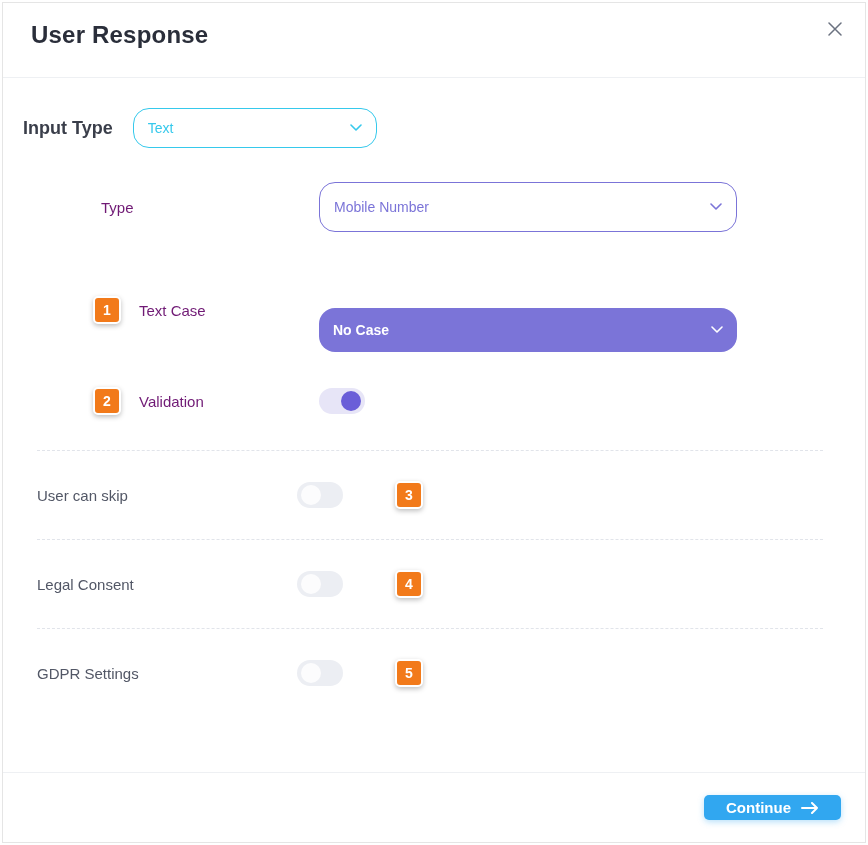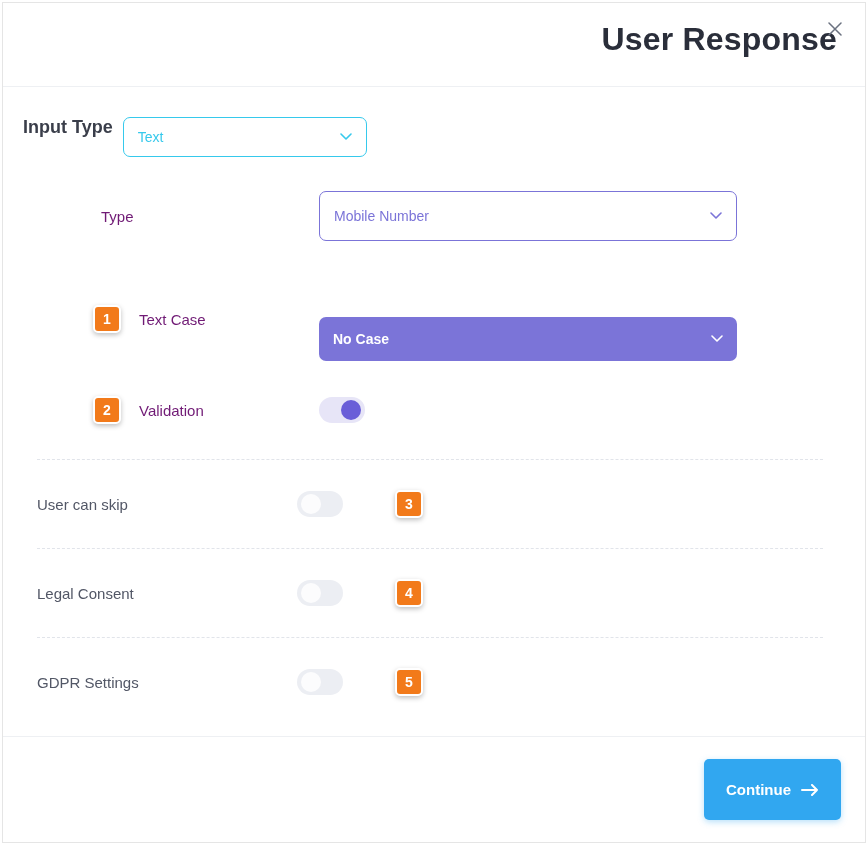--- a/index.html
+++ b/index.html
@@ -16,25 +16,24 @@
     background: #fff;
     display: flex;
     flex-direction: column;
   }
   .header {
     padding: 18px 28px 28px 28px;
     border-bottom: 1px solid #eef0f3;
     position: relative;
   }
   .title {
-    font-size: 32px;
+    font-size: 24px;
     font-weight: 600;
     color: #2a2e3a;
     letter-spacing: 0.2px;
-    text-align: right;
   }
   .close-btn {
     position: absolute;
     top: 14px;
     right: 18px;
     width: 24px;
     height: 24px;
     cursor: pointer;
     display: flex;
     align-items: center;
@@ -42,34 +41,34 @@
     color: #6b7280;
   }
   .body {
     flex: 1;
     padding: 30px 28px 10px 20px;
     overflow: auto;
   }
 
   .row-input-type {
     display: flex;
-    align-items: flex-start;
-    gap: 10px;
+    align-items: center;
+    gap: 20px;
     margin-bottom: 34px;
   }
   .label-input-type {
     font-size: 18px;
     font-weight: 600;
     color: #3a3e4a;
   }
   .select {
     display: flex;
     align-items: center;
     justify-content: space-between;
-    border-radius: 7px;
+    border-radius: 16px;
     padding: 12px 14px;
     cursor: pointer;
     font-size: 14px;
   }
   .select-small {
     width: 244px;
     height: 40px;
     border: 1px solid #36c9ec;
     color: #36c9ec;
     font-weight: 500;
@@ -199,21 +198,21 @@
     border-top: 1px solid #eef0f3;
     padding: 22px 24px;
     display: flex;
     justify-content: flex-end;
   }
   .continue-btn {
     background: #31a7f0;
     color: #fff;
     border: none;
     border-radius: 5px;
-    padding: 22px 22px;
+    padding: 4px 22px;
     font-size: 15px;
     font-weight: 600;
     cursor: pointer;
     display: flex;
     align-items: center;
     gap: 10px;
     box-shadow: 0 2px 6px rgba(49,167,240,0.35);
   }
   .chev svg, .arrow svg, .close-btn svg { display: block; }
 </style>

